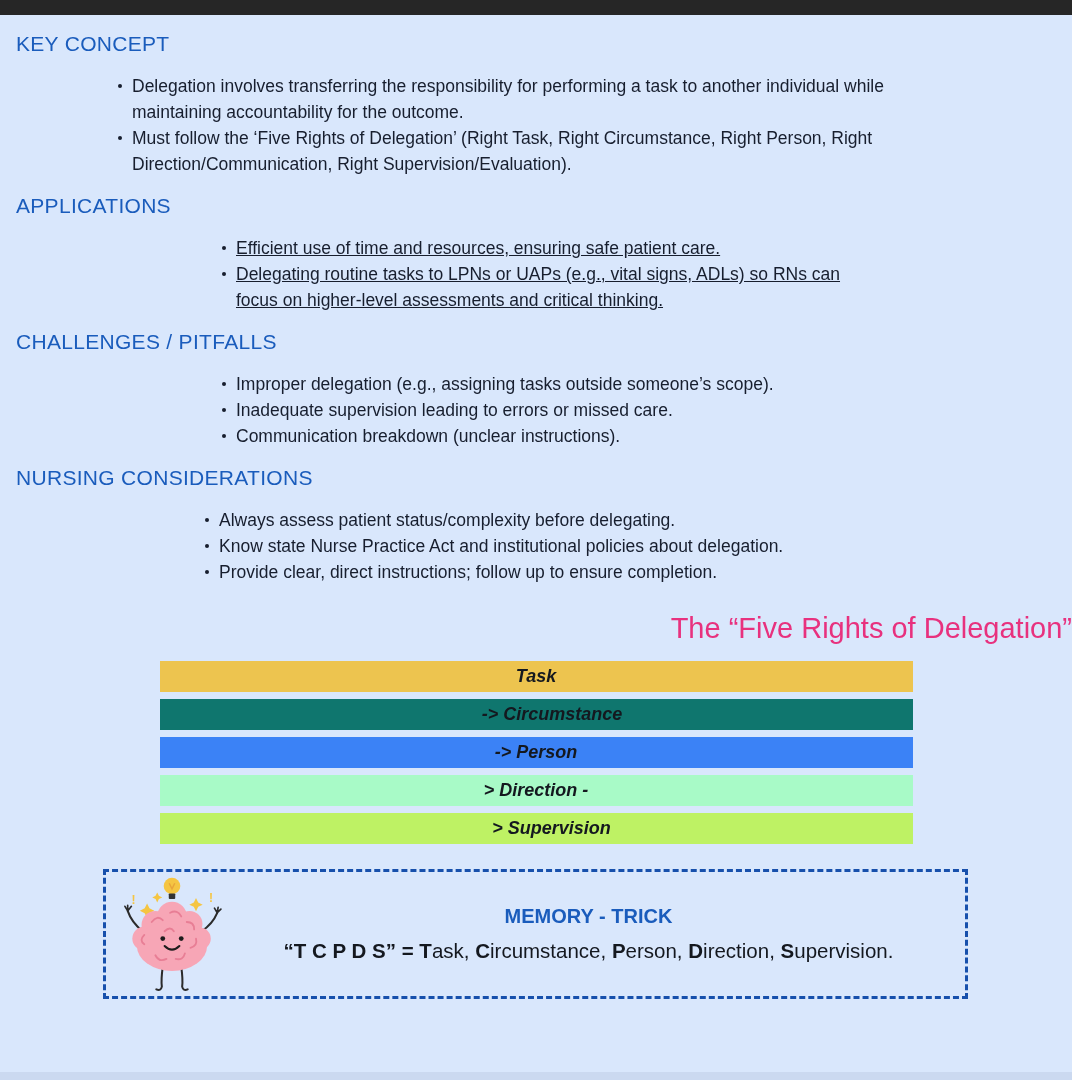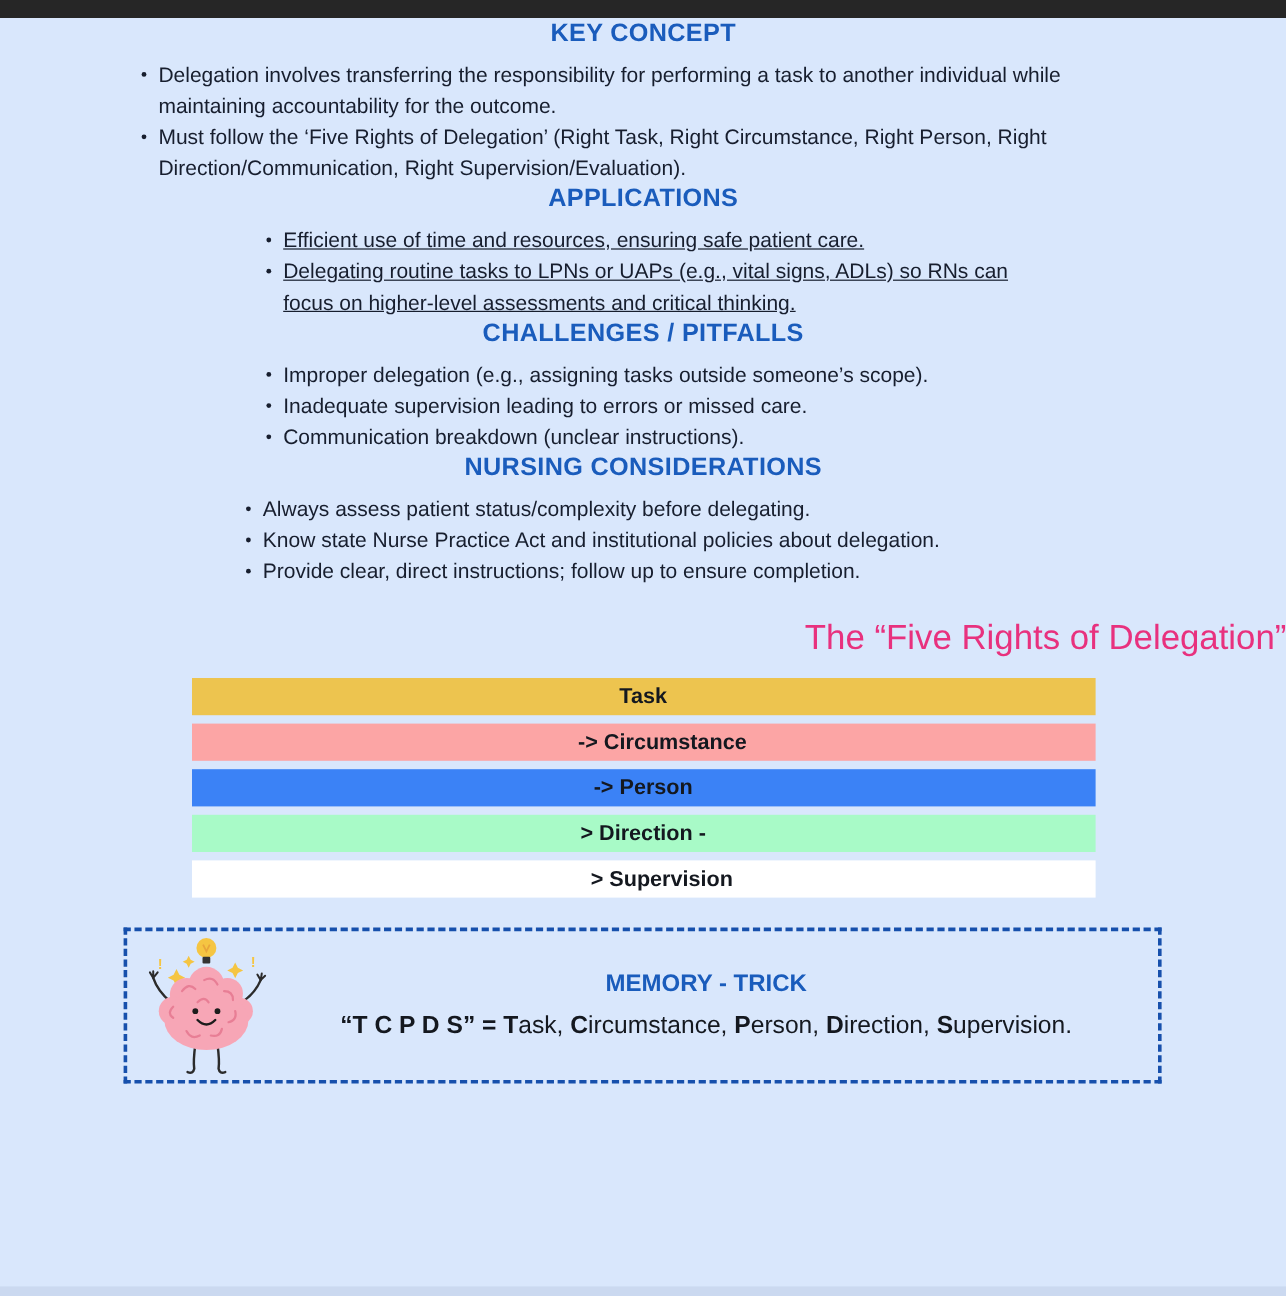--- a/index.html
+++ b/index.html
@@ -14,22 +14,22 @@
   .topbar{
     position:absolute;top:0;left:0;width:100%;height:15px;
     background:#262626;
   }
   .bottomstrip{
     position:absolute;bottom:0;left:0;width:100%;height:8px;
     background:#CBD9F0;
   }
   .content{position:absolute;top:15px;left:0;width:100%;}
   h2.sec-heading{
-    margin:0;text-align:center;
-    font-size:21px;font-weight:700;letter-spacing:.3px;
+    margin:16px;text-align:left;
+    font-size:21px;font-weight:400;letter-spacing:.3px;
     color:#1A5CBC;line-height:26px;
   }
   .mt-kc{margin-top:92px;}
   .mt-sec{margin-top:17px;}
   .bullets{margin-top:8px;}
   .bullet{display:flex;align-items:flex-start;line-height:26px;font-size:17.5px;}
   .dot{
     flex:0 0 14px;width:14px;position:relative;height:26px;
   }
   .dot::after{
@@ -38,21 +38,21 @@
   }
   .btext{display:block;}
   .kc-block{margin-left:118px;width:834px;}
   .app-block{margin-left:222px;width:640px;text-decoration:underline;}
   .ch-block{margin-left:222px;width:680px;text-align:center;}
   .nu-block{margin-left:205px;width:720px;}
   .five-title{
     margin:26px 0 0 0;text-align:right;
     font-size:29px;font-weight:400;color:#E8317E;line-height:34px;
   }
-  .bars{width:753px;margin:16px auto 4px auto;}
+  .bars{width:753px;margin:16px auto 4px auto;font-style:italic;}
   .bar{
     height:31px;margin-bottom:7px;
     display:flex;align-items:center;justify-content:center;
     font-size:18px;font-weight:700;color:#14181f;
   }
   .memory-box{
     box-sizing:border-box;
     margin:25px 0 0 103px;width:865px;height:130px;
     border:3px dashed #1750AC;
     display:flex;align-items:center;
@@ -131,30 +131,30 @@
         <span class="dot"></span>
         <span class="btext">Provide clear, direct instructions; follow up to ensure completion.</span>
       </div>
     </div>
 
     <h1 class="five-title">The “Five Rights of Delegation”</h1>
     <div class="bars">
       <div class="bar" style="background-color: rgb(237, 196, 79);">
         <span>Task</span>
       </div>
-      <div class="bar" style="background-color: #fca5a5; padding-left: 32px;">
+      <div class="bar" style="background-color: #0f766e; padding-left: 32px;">
         <span>-&gt; Circumstance</span>
       </div>
       <div class="bar" style="background-color: #3b82f6;">
         <span>-&gt; Person</span>
       </div>
       <div class="bar" style="background-color: rgb(168, 250, 199);">
         <span>&gt; Direction -</span>
       </div>
-      <div class="bar" style="background-color: #ffffff; padding-left: 31px;">
+      <div class="bar" style="background-color: #bef264; padding-left: 31px;">
         <span>&gt; Supervision</span>
       </div>
     </div>
 
     <div class="memory-box">
       <div class="brain-wrap">
         <svg width="112" height="120" viewBox="0 0 120 130" aria-hidden="true">
 
           <circle cx="60" cy="13" r="9" fill="#F5C542"></circle>
           <path d="M57 10 L60 16 L63 10" stroke="#E8A53A" stroke-width="1.6" fill="none"></path>

